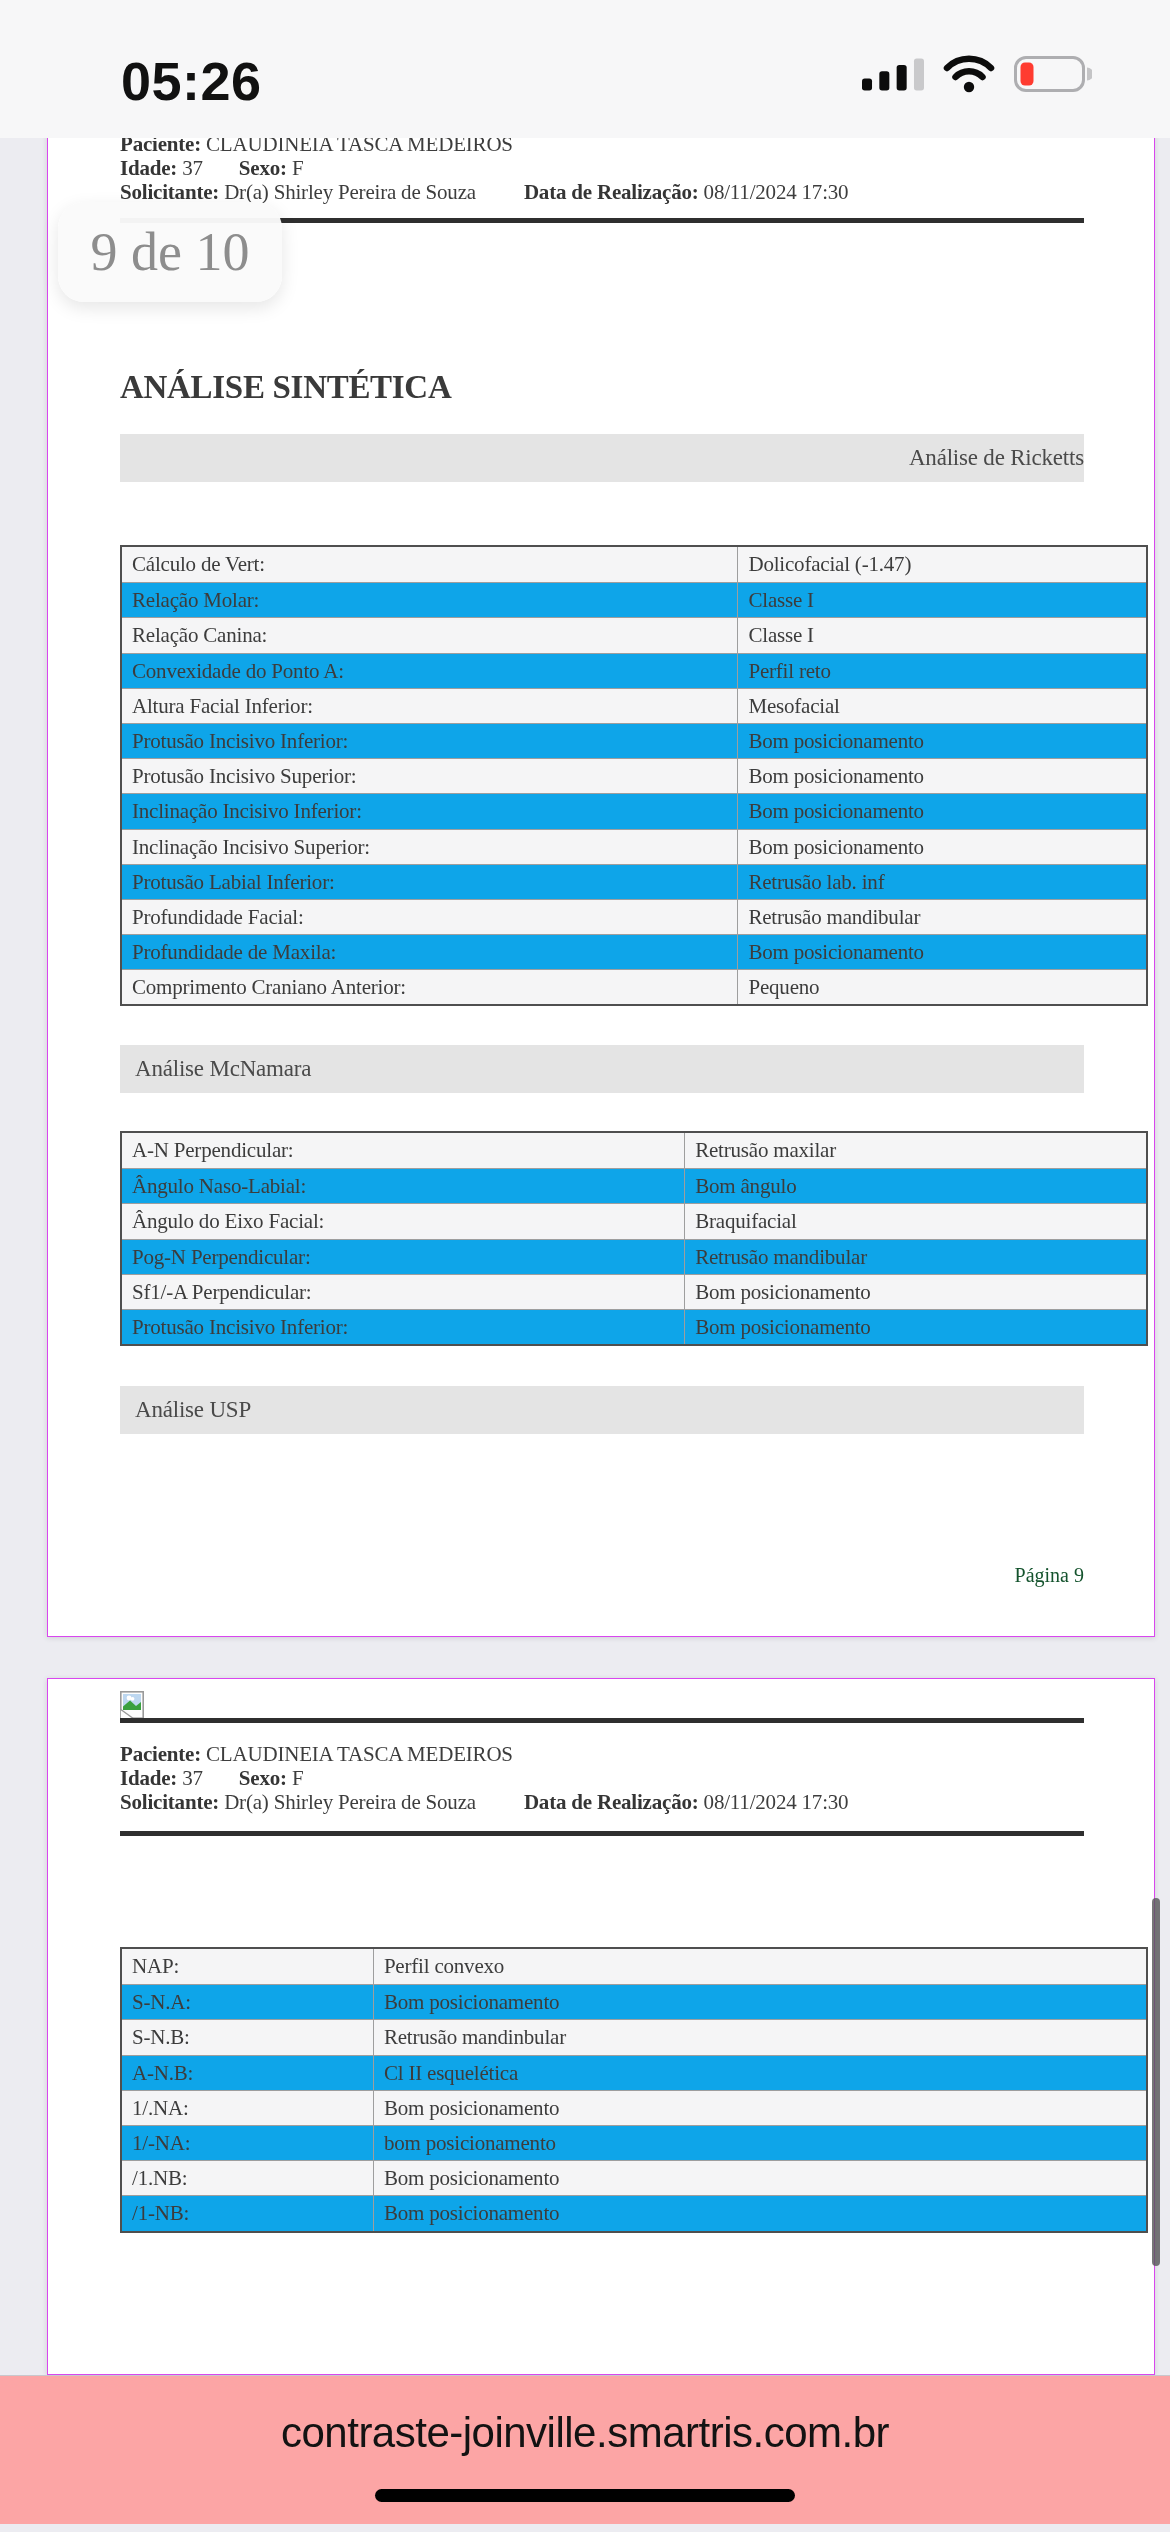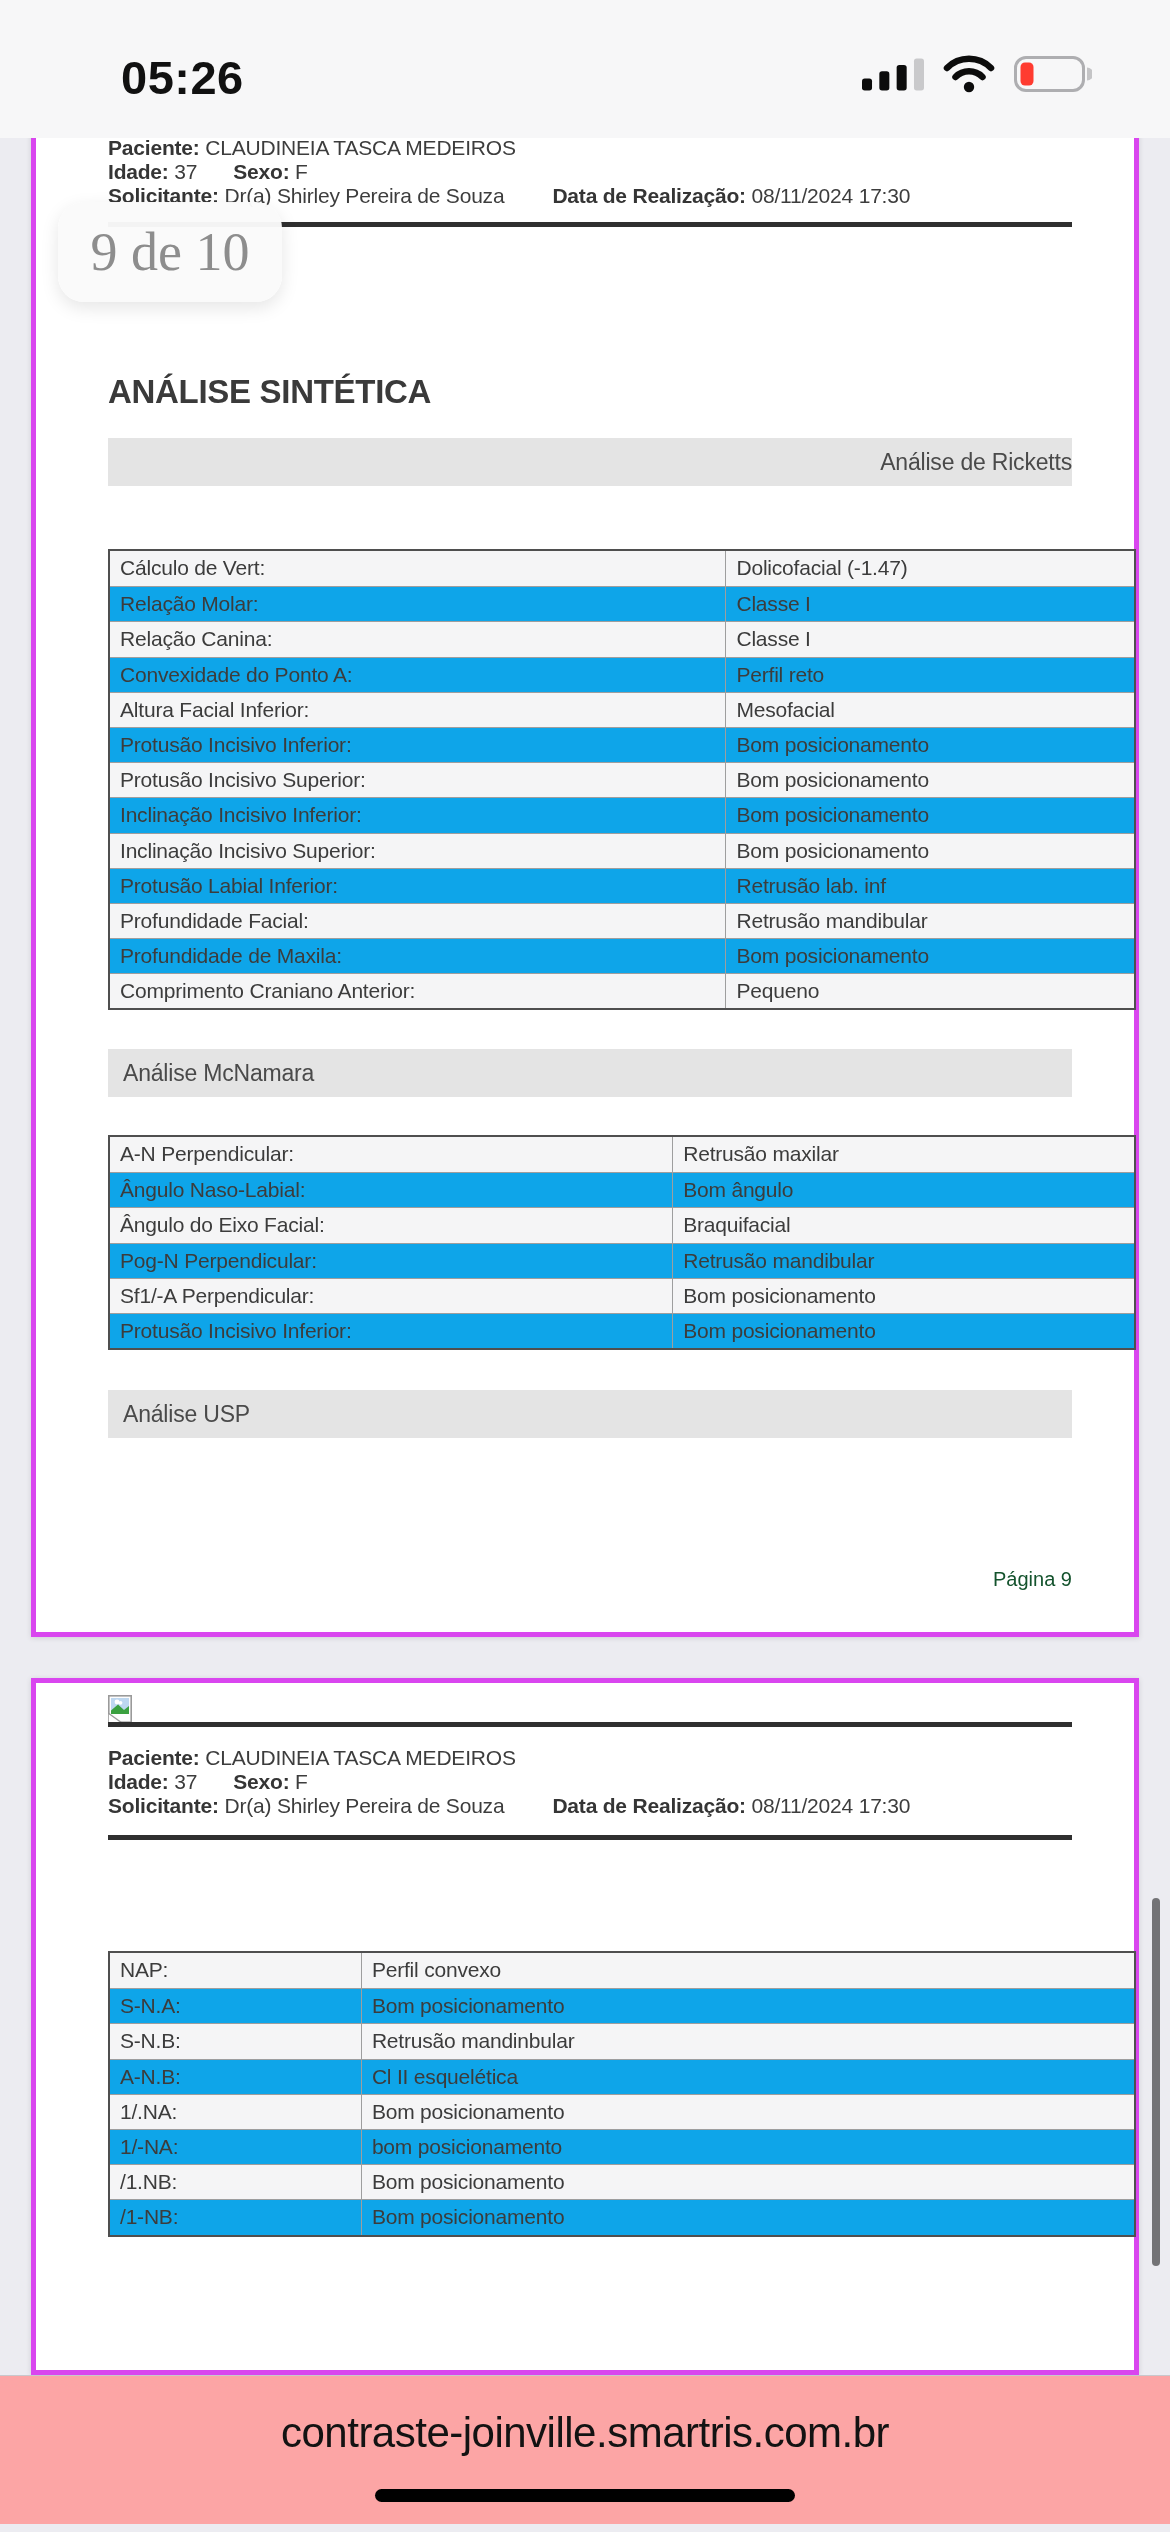--- a/index.html
+++ b/index.html
@@ -10,28 +10,29 @@
     font-family:"Liberation Sans","DejaVu Sans",sans-serif;
     -webkit-font-smoothing:antialiased;
   }
   
   .status-bar{
     position:absolute; left:0; top:0; width:1170px; height:138px;
     background:#f7f7f8; z-index:10;
   }
   .status-time{
     position:absolute; left:121px; top:50px;
-    font-size:47px; font-weight:600; color:#111; letter-spacing:.5px;
+    font-size:54px; font-weight:600; color:#111; letter-spacing:.5px;
   }
   .status-icons{ position:absolute; right:78px; top:55px; display:flex; align-items:center; gap:19px; }
   
   .card{
-    position:absolute; left:31px; width:1108px; background:#ffffff;
-    border:5px solid #d946ef; box-shadow:0 1px 5px rgba(60,60,67,.16);
+    position:absolute; left:47px; width:1108px; background:#ffffff;
+    border:1px solid #d946ef; box-shadow:0 1px 5px rgba(60,60,67,.16);
     z-index:1;
+    font-family:Liberation Serif, serif;
   }
   #card-page9{ top:120px; height:1517px; }
   #card-page10{ top:1678px; height:697px; }
   .doc{ color:#3c3c3c; letter-spacing:-.2px; }
   .hdr-block{ position:absolute; left:72px; width:964px; font-size:21px; line-height:24px; color:#3d3d3d; }
   .hdr-line b{ font-weight:700; color:#353535; }
   .sp-sm{ display:inline-block; width:36px; }
   .sp-lg{ display:inline-block; width:48px; }
   .rule{ position:absolute; left:72px; width:964px; height:5px; background:#2f2f2f; }
   .main-title{ position:absolute; left:72px; font-size:33px; font-weight:700; color:#3a3a3a; letter-spacing:-.3px; }

